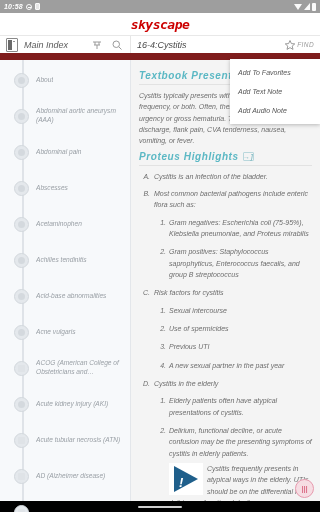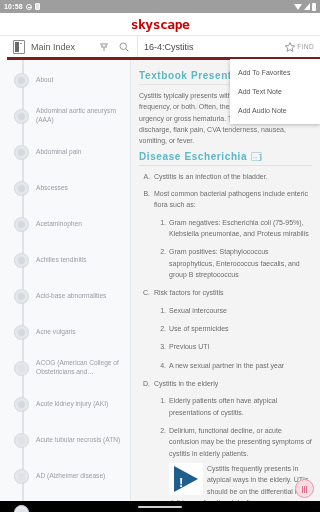--- a/index.html
+++ b/index.html
@@ -2,21 +2,21 @@
 <html><head>
 <meta charset="utf-8">
 <style>
   * { box-sizing: border-box; margin: 0; padding: 0; }
   html, body {
     width: 320px; height: 512px;
     font-family: "Liberation Sans", sans-serif;
     background: #ffffff;
     overflow: hidden;
   }
-  .device { position: relative; width: 320px; height: 512px; overflow: hidden; background:#fff; }
+  .device { position: relative; width: 320px; height: 512px; overflow: hidden; background:#fff;font-style:italic; }
 
   
   .statusbar {
     height: 13px; background: #9e9e9e; color: #fff;
     display: flex; align-items: center; justify-content: space-between;
     padding: 0 4px; font-size: 7px; letter-spacing: .2px;
   }
   .sb-left { display: flex; align-items: center; gap: 3px; }
   .sb-right { display: flex; align-items: center; gap: 2px; }
   .sb-time { font-size: 7px; font-weight: 600; }
@@ -32,21 +32,21 @@
   .brandbar {
     height: 23px; background:#fff; display:flex; align-items:center; justify-content:center;
     border-bottom: 1px solid #e8e8e8;
   }
   .brand {
     color:#cc0000; font-family:"DejaVu Sans Mono", monospace; font-size:13px;
     font-weight:700; letter-spacing:-0.5px;
   }
 
   
-  .toolbars { display:flex; height:24px; border-bottom:3px solid #7f1d1d; background:#fff;margin-left:7px; }
+  .toolbars { display:flex; height:24px; border-bottom:7px solid #7f1d1d; background:#fff; }
   .tb-left { width:131px; display:flex; align-items:center; padding:0 6px; gap:6px; border-right:1px solid #e6e6e6;}
   .tb-right { flex:1; display:flex; align-items:center; padding:0 6px; }
   .bookicon { width:12px; height:14px; border:1px solid #8a8a8a; border-radius:1px; position:relative; background:#fff; flex:none;}
   .bookicon:before{content:"";position:absolute;left:1px;top:1px;width:4px;height:10px;background:#6a6a6a;}
   .bookicon:after{content:"";position:absolute;left:6px;top:2px;width:1.5px;height:1.5px;border-radius:50%;background:#8a8a8a;}
   .tb-title { font-size:9px; color:#5a5a5a; white-space:nowrap; }
   .tb-title2 { font-size:9px; color:#4a4a4a; white-space:nowrap; }
   .spacer { flex:1; }
   .ticon { width:14px; height:14px; flex:none; color:#9a9a9a; display:flex; align-items:center; justify-content:center;}
   .find-label { font-size:6.5px; color:#9a9a9a; letter-spacing:.4px; }
@@ -253,21 +253,21 @@
     <div class="main">
 
       <div class="sechead">
         <span>Textbook Presentation</span>
         <span class="exp">→]</span>
       </div>
       <div class="rule"></div>
       <div class="para">Cystitis typically presents with dysuria, urinary frequency, or both. Often, there is associated urinary urgency or gross hematuria. There is usually no penile discharge, flank pain, CVA tenderness, nausea, vomiting, or fever.</div>
 
       <div class="sechead">
-        <span>Disease Escherichia</span>
+        <span>Proteus Highlights</span>
         <span class="exp">→]</span>
       </div>
       <div class="rule"></div>
 
       <ol class="lvl1">
         <li>
           <span>Cystitis is an infection of the bladder.</span>
         </li>
         <li>
           <span>Most common bacterial pathogens include enteric flora such as:</span>

